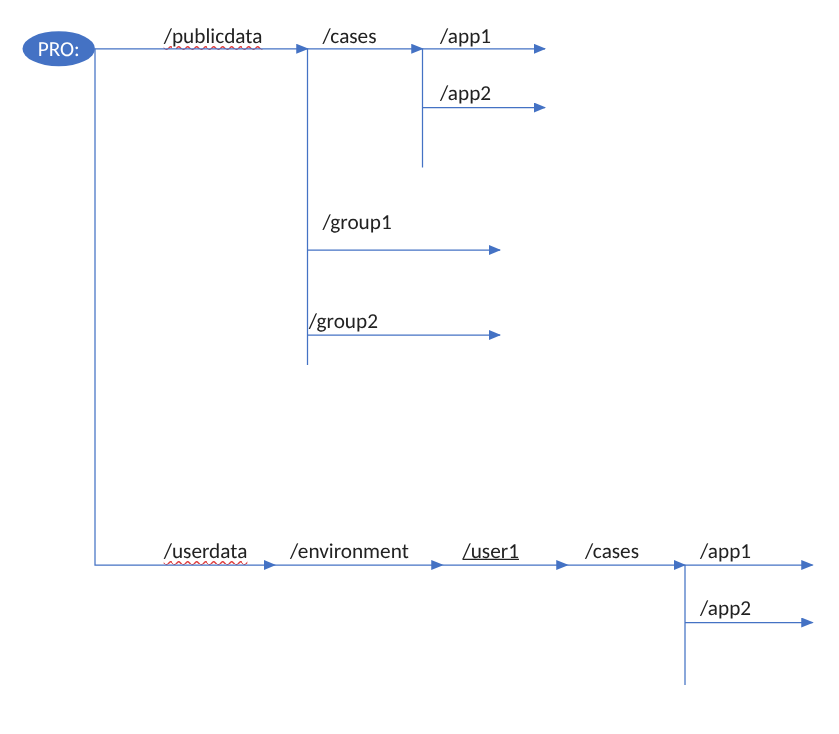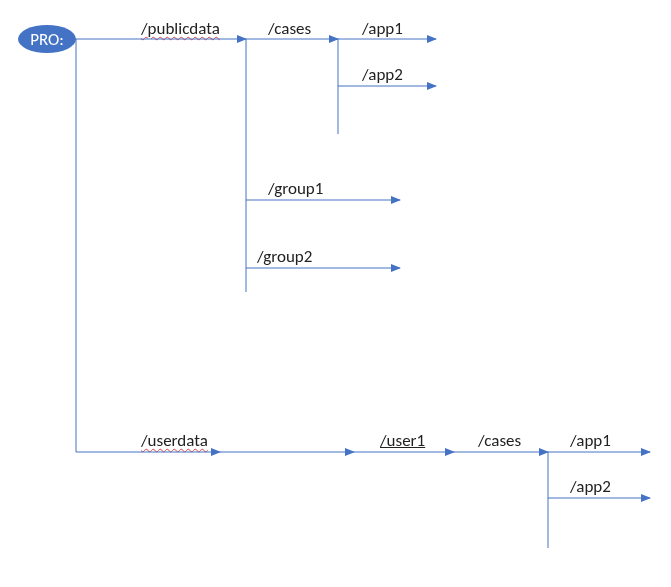--- a/index.html
+++ b/index.html
@@ -25,21 +25,20 @@
     text-align: center;
     display: flex;
     align-items: center;
     justify-content: center;
     font-size: 17px;
   }
   .label {
     position: absolute;
     white-space: nowrap;
     background: transparent;
-    margin-left: 10px;
   }
   .spell {
     text-decoration: underline wavy #e04040;
     text-decoration-thickness: 1px;
     text-underline-offset: 2px;
   }
   svg { position: absolute; left: 0; top: 0; }
   .edge { stroke: #4472C4; stroke-width: 1; fill: none; }
   .arrowhead { fill: #4472C4; }
 </style>
@@ -52,26 +51,27 @@
     <span>PRO:</span>
   </div>
 
   <div class="label" style="left:131px; top:18px;">
     <span class="spell">/publicdata</span>
   </div>
   <div class="label" style="left:258px; top:18px;">/cases</div>
   <div class="label" style="left:352px; top:18px;">/app1</div>
   <div class="label" style="left:352px; top:64px;">/app2</div>
 
-  <div class="label" style="left:258px; top:178px;">/group1</div>
+  <div class="label" style="left:258px; top:167px;">/group1</div>
   <div class="label" style="left:247px; top:246px;">/group2</div>
 
   <div class="label" style="left:131px; top:430px;text-align:center;">
     <span class="spell">/userdata</span>
   </div>
+  <div class="label" style="left:232px; top:430px;">/environment</div>
   <div class="label" style="left:370px; top:430px;text-decoration:underline;">/user1</div>
   <div class="label" style="left:468px; top:430px;">/cases</div>
   <div class="label" style="left:560px; top:430px;">/app1</div>
   <div class="label" style="left:560px; top:476px;">/app2</div>
 
   <svg width="671" height="587">
     <defs>
       <marker id="ah" markerWidth="10" markerHeight="8" refX="9" refY="4" orient="auto">
         <path d="M0,0 L10,4 L0,8 Z" class="arrowhead"></path>
       </marker>

